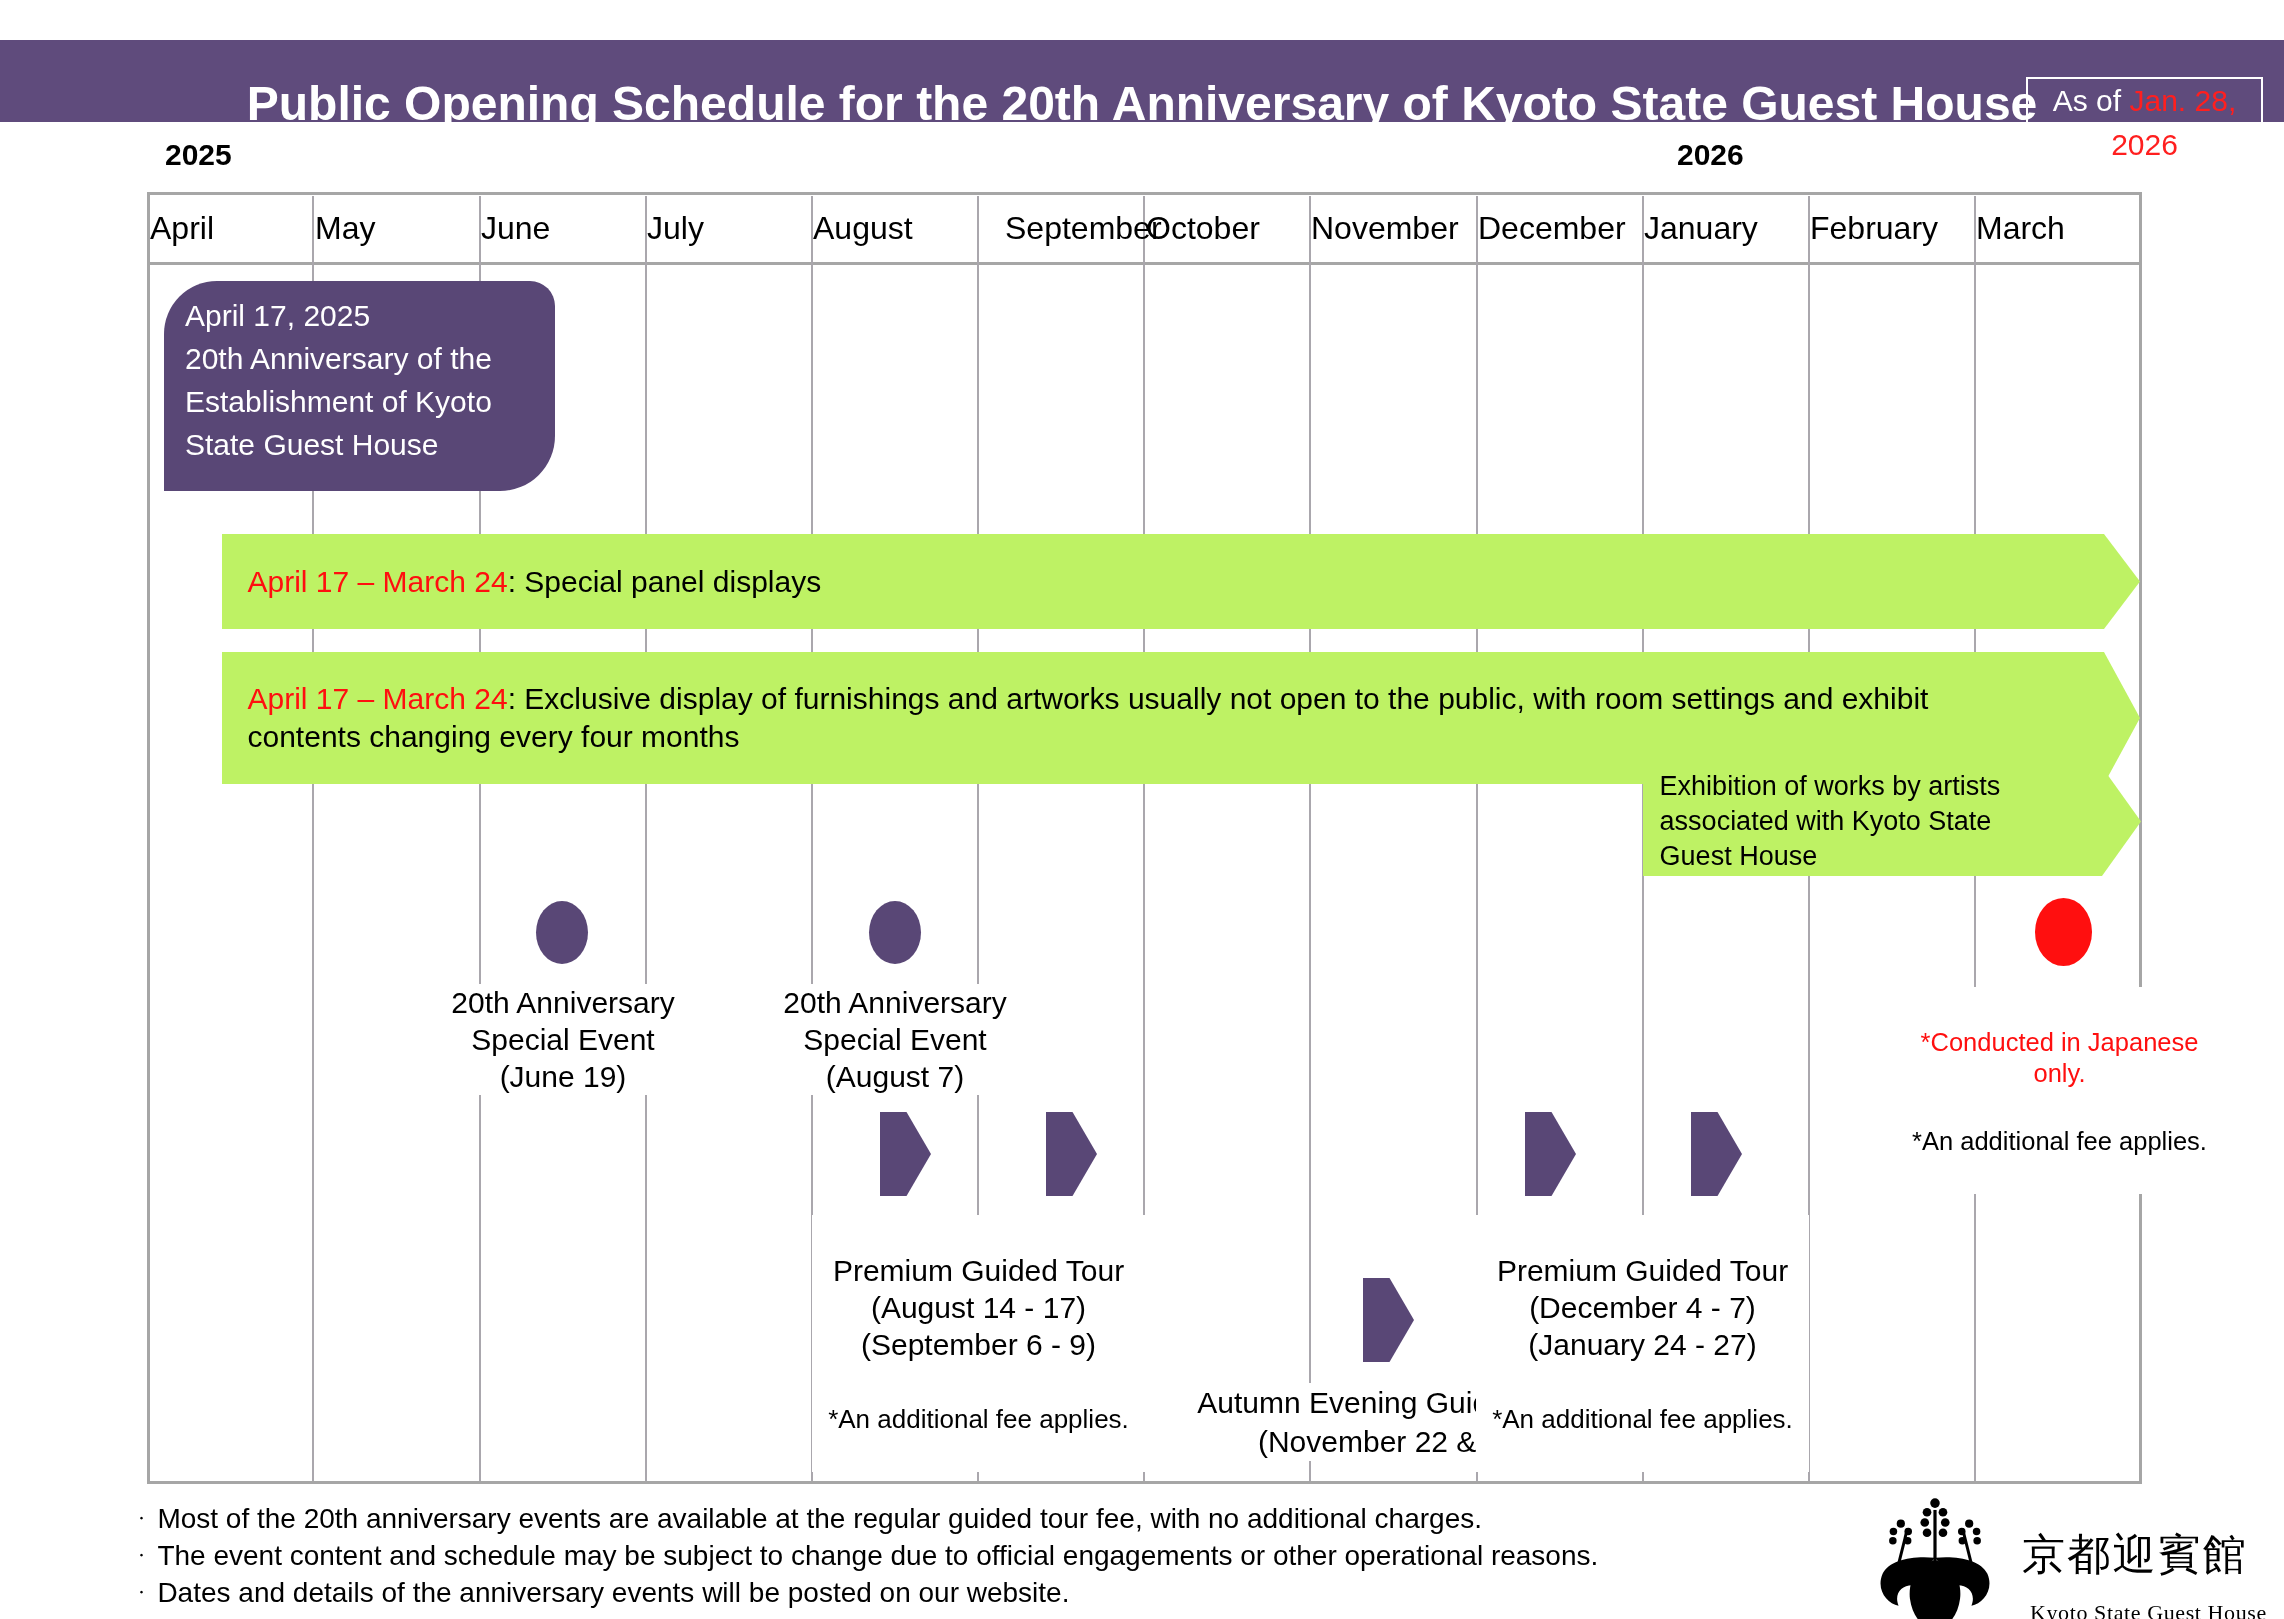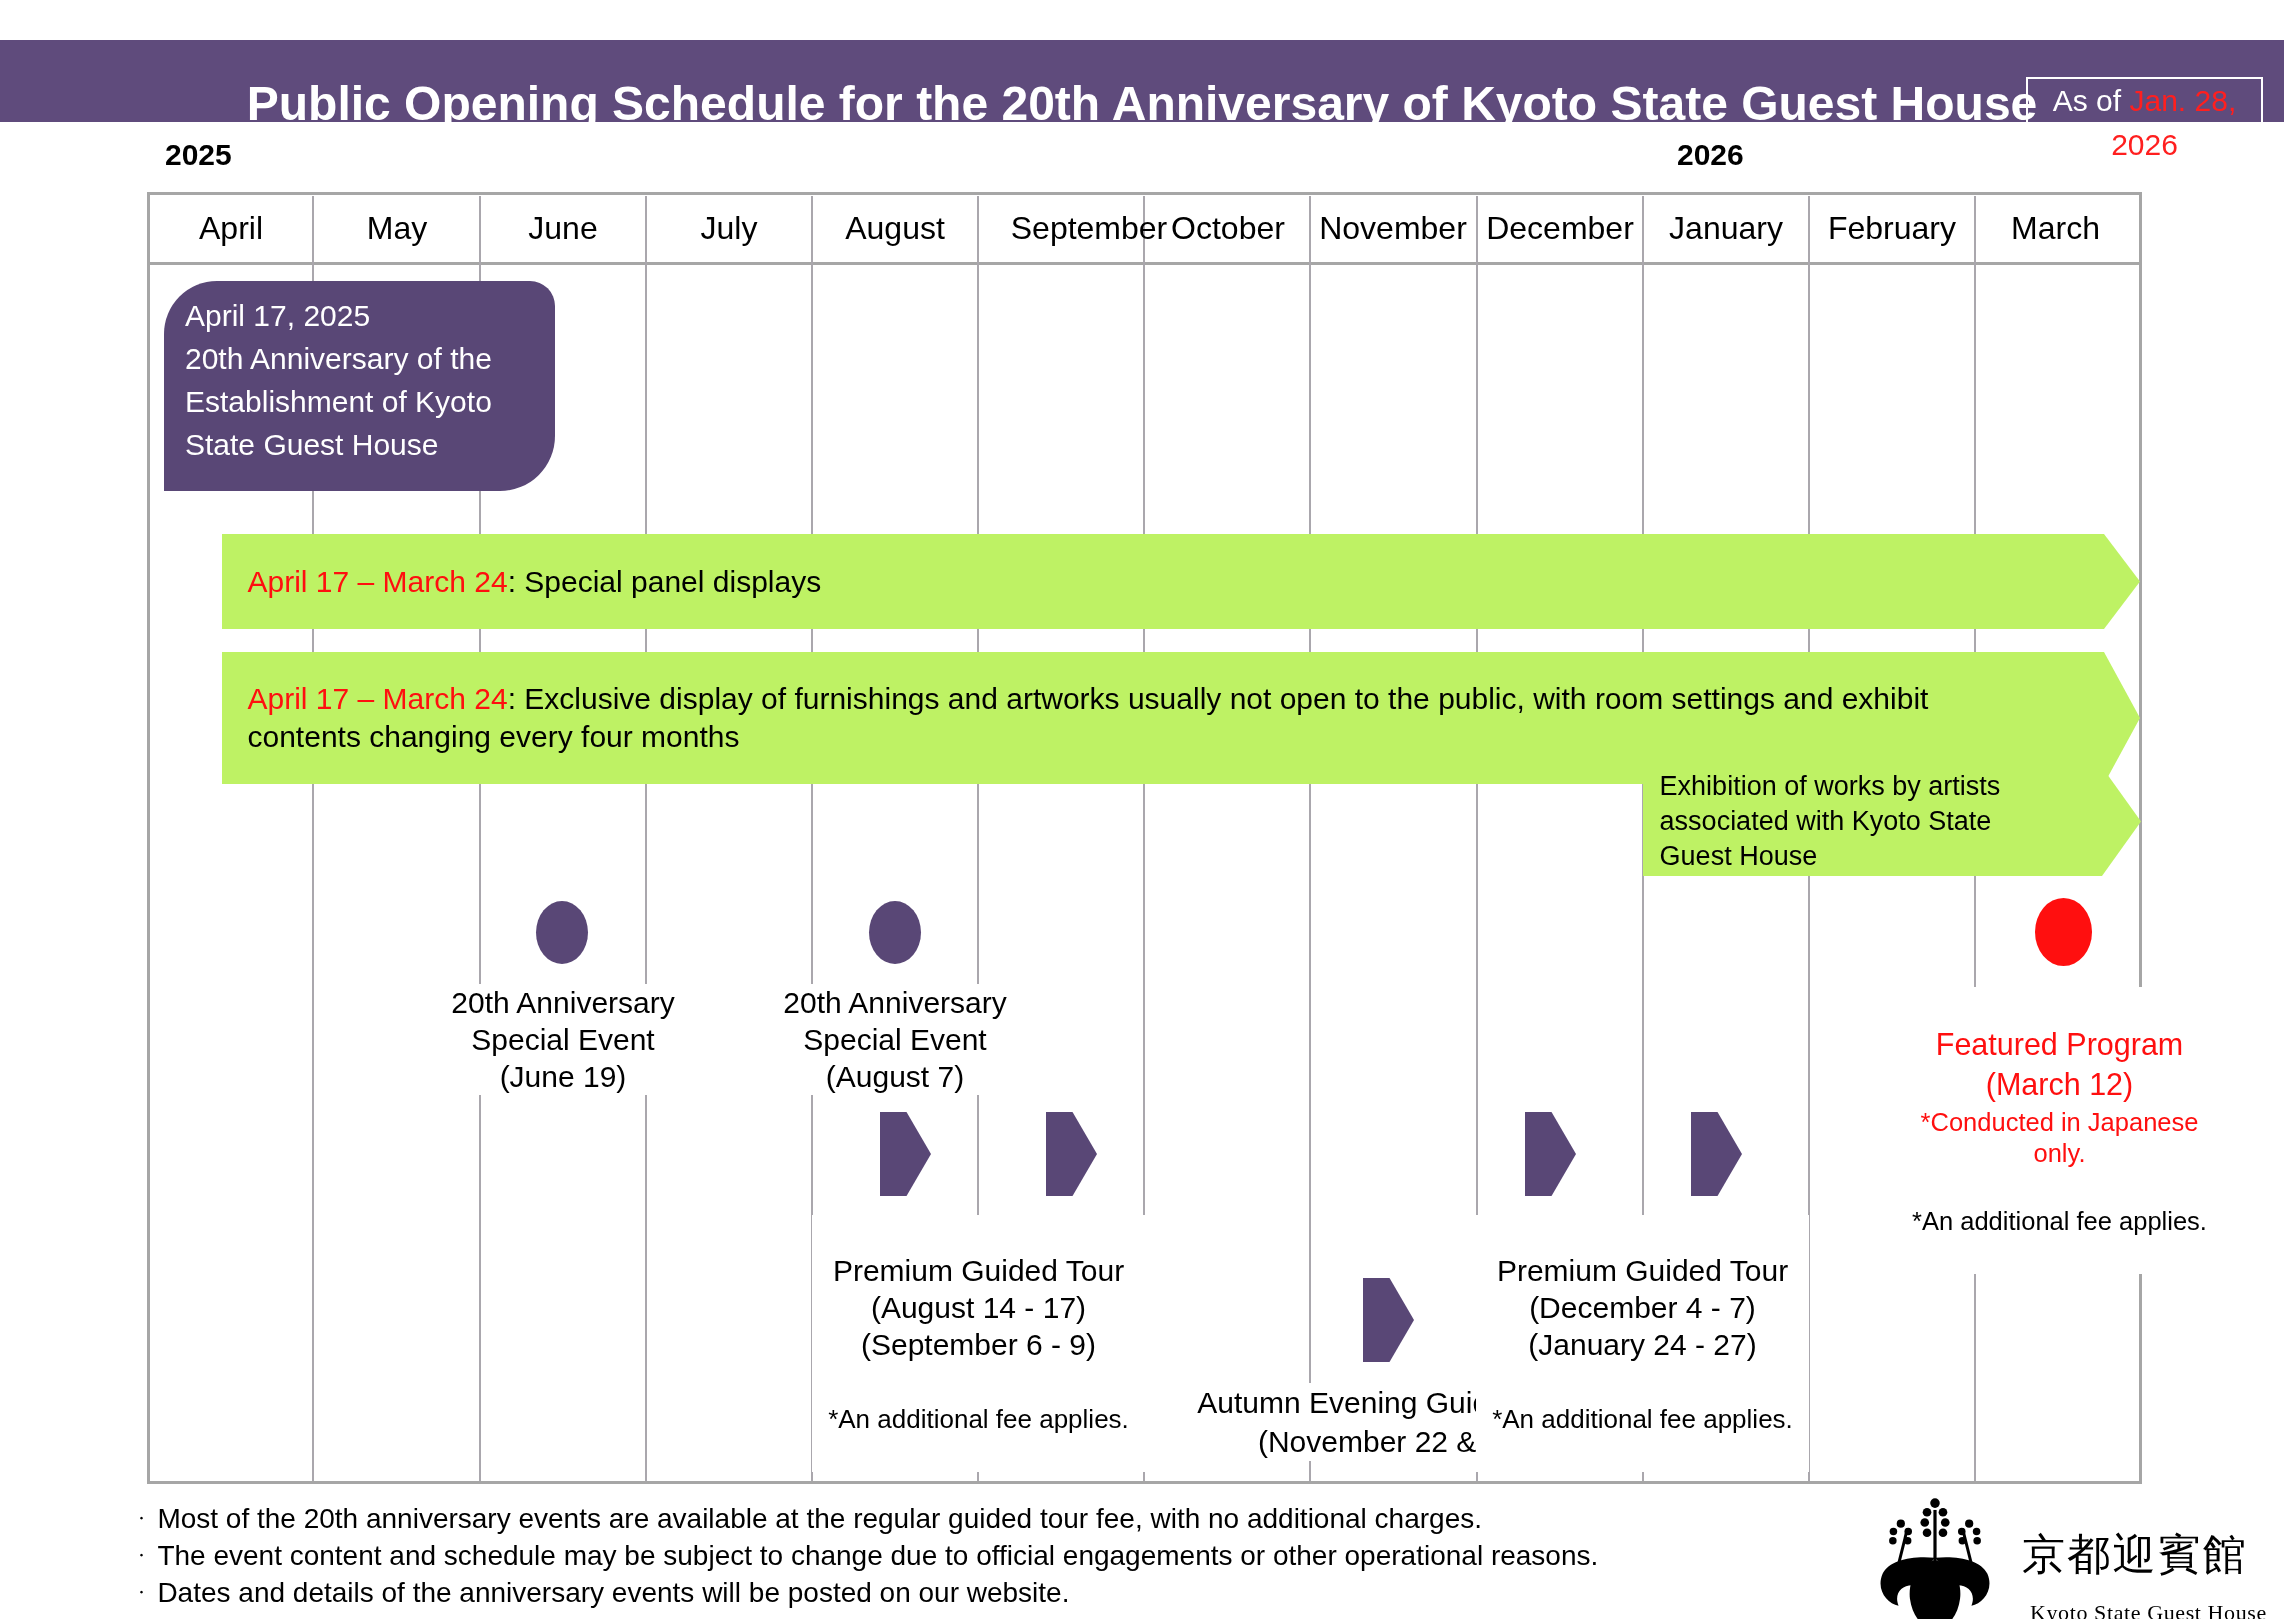--- a/index.html
+++ b/index.html
@@ -15,21 +15,21 @@
         text-align:center;line-height:44px;font-size:30px;color:#fff;}
   .asof .date{color:#ff1f1f;}
 
   .year{font-size:30px;font-weight:bold;z-index:4;}
 
   
   .frame{left:147px;top:169px;width:1995px;height:1292px;border:3.3px solid #a6a6a6;
          box-sizing:border-box;z-index:1;}
   .hline{left:147px;top:239px;width:1995px;height:2.8px;background:#a6a6a6;z-index:1;}
   .vline{top:173px;height:1285px;width:2.2px;background:#aaa7ad;z-index:1;}
-  .mcell{top:173px;height:64px;line-height:64px;text-align:center;font-size:32px;z-index:2;}
+  .mcell{top:173px;height:64px;line-height:64px;text-align:left;font-size:32px;z-index:2;}
 
   
   .callout{left:164px;top:258px;width:391px;height:210px;background:#594776;
            border-radius:53px 25px 55px 0;z-index:3;color:#fff;font-size:30px;line-height:43px;
            padding:13.3px 0 0 21px;box-sizing:border-box;white-space:pre-line;}
   .bigbar{background:#bef264;z-index:2;display:flex;align-items:center;box-sizing:border-box;}
   .tip65{clip-path:polygon(0 0,calc(100% - 36px) 0,100% 50%,calc(100% - 36px) 100%,0 100%);}
   .tip70{clip-path:polygon(0 0,calc(100% - 39px) 0,100% 50%,calc(100% - 39px) 100%,0 100%);}
   .bar1{left:222px;top:511px;width:1918px;height:95px;padding-left:25.5px;font-size:30px;}
   .bar2{left:222px;top:629px;width:1918px;height:132px;padding-left:25.5px;padding-right:83px;
@@ -144,22 +144,20 @@
 (November 22 &amp; 23)</div>
 
   <div class="abs evlabel" style="left:1476px;top:1192px;width:333px;">
     <span>Premium Guided Tour</span>
     <span style="display:block;">(December 4 - 7)
 (January 24 - 27)</span>
     <span class="fee">*An additional fee applies.</span>
   </div>
 
   <div class="abs evlabel featured" style="left:1900px;top:964px;width:319px;">
-    <span class="t">Featured Program
-(March 12)</span>
     <span class="nr">*Conducted in Japanese only.</span>
     <span class="nb">*An additional fee applies.</span>
   </div>
 
   <div class="abs note" style="top:1480px;">
     <span class="bullet">・</span>
     <span>Most of the 20th anniversary events are available at the regular guided tour fee, with no additional charges.</span>
   </div>
   <div class="abs note" style="top:1517px;">
     <span class="bullet">・</span>

